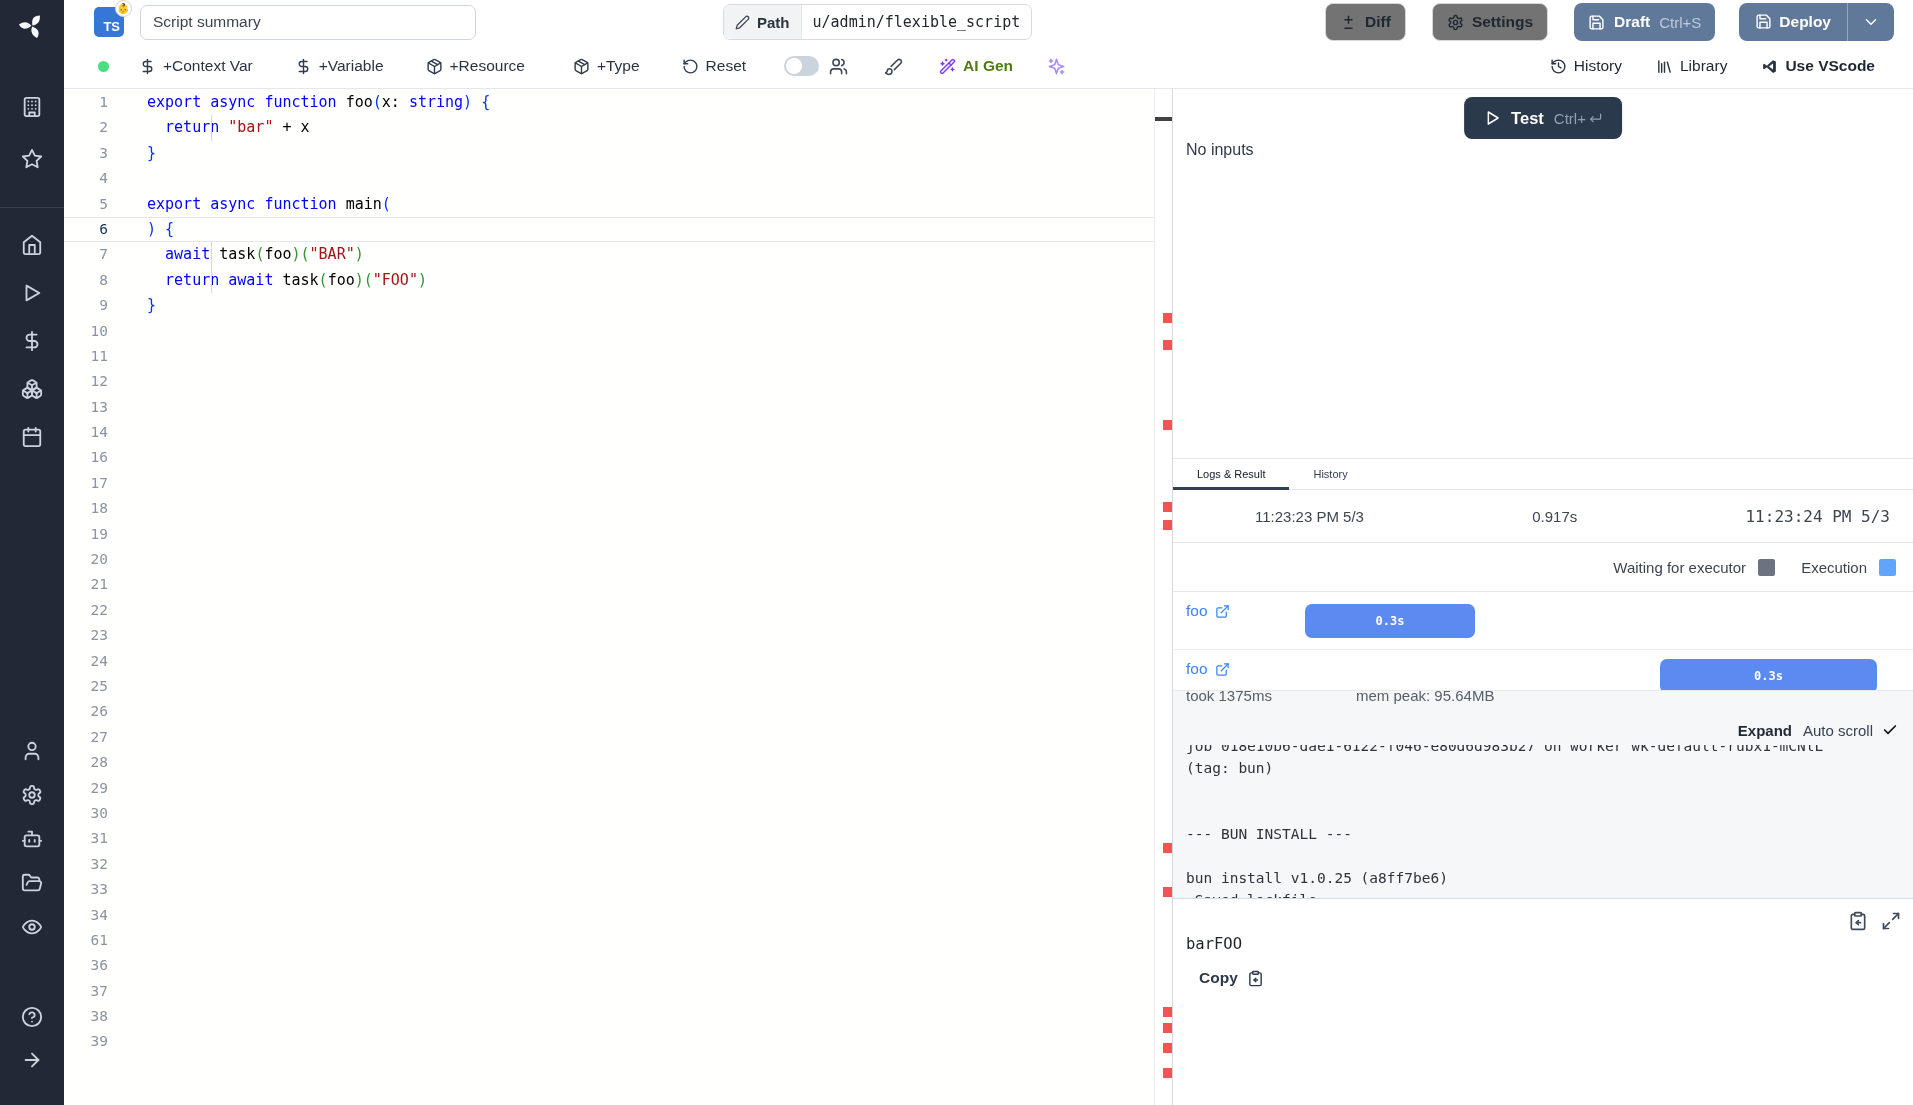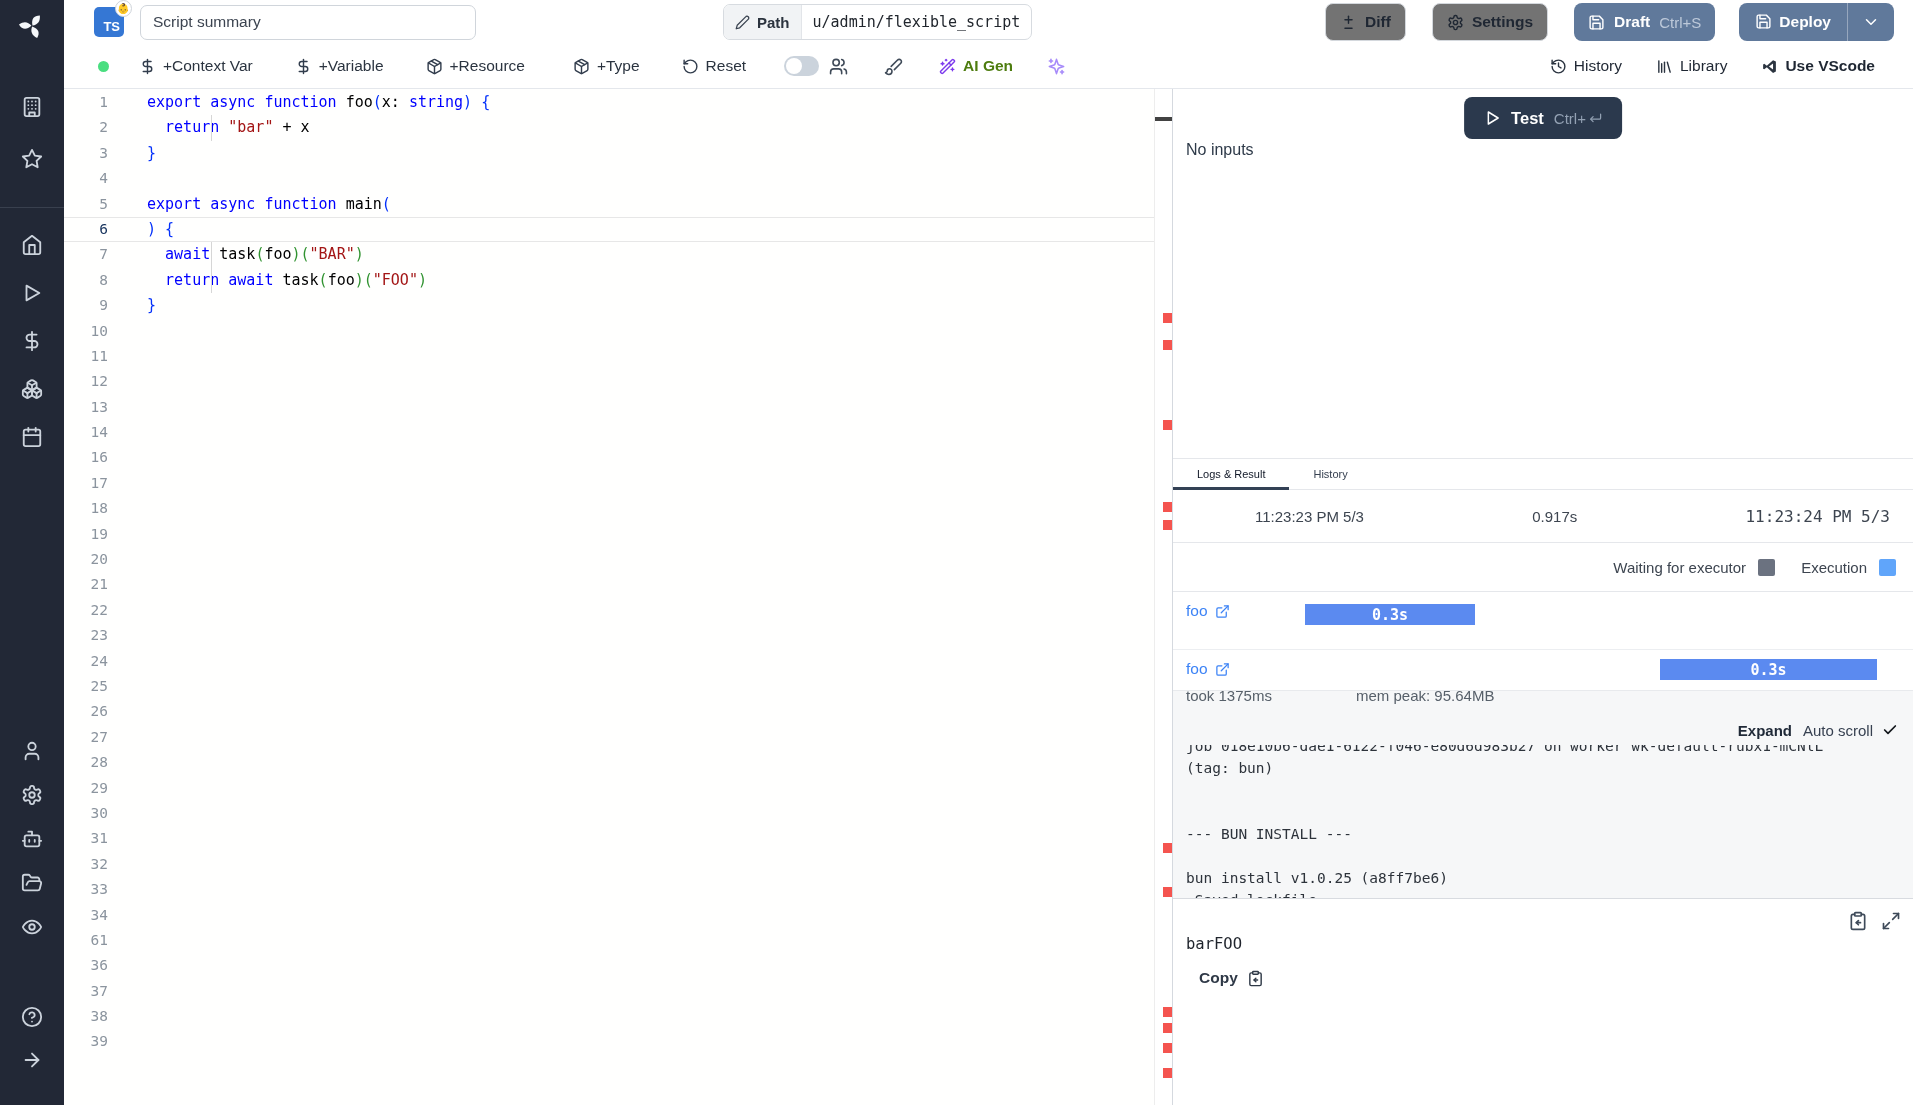--- a/index.html
+++ b/index.html
@@ -125,22 +125,22 @@
   .legend-label { margin-left:14px; }
   .legend-sq { width:17px; height:17px; border-radius:2px; }
 
   .timing-rows { position:absolute; top:503px; left:0; width:100%; }
   .trow { position:relative; width:100%; }
   .trow-a { height:58px; border-bottom:1px solid #eceef1; }
   .trow-b { height:40px; }
   .trow .job-link { position:absolute; left:13px; top:10px; display:flex; align-items:center; gap:7px;
     color:#3b82f6; font-size:15.5px; cursor:pointer; text-decoration:none; }
   .job-link svg { width:15px; height:15px; }
-  .tbar { position:absolute; height:21px; border-radius:0; display:flex; align-items:center; justify-content:center;
-    color:#fff; font-family:"DejaVu Sans Mono","Liberation Mono",monospace; font-weight:700; font-size:15px; }
+  .tbar { position:absolute; height:34px; border-radius:7px; display:flex; align-items:center; justify-content:center;
+    color:#fff; font-family:"DejaVu Sans Mono","Liberation Mono",monospace; font-weight:700; font-size:12px; }
   .trow-a .tbar { top:12px; } .trow-b .tbar { top:9px; }
 
   .log-section { position:absolute; top:601px; left:0; width:100%; height:208px; background:#f6f7f8;
     border-top:1px solid #e8eaed; overflow:hidden; }
   .stats-row { position:absolute; top:0; left:0; width:100%; height:24px; overflow:hidden;
     font-size:15px; color:#57606a; }
   .stats-row span { position:absolute; top:-4px; }
   .stat-took { left:13px; } .stat-mem { left:183px; }
   .log-header { position:absolute; top:24px; left:0; width:100%; height:30px; background:#f6f7f8; z-index:2;
     display:flex; align-items:center; justify-content:flex-end; gap:11px; padding-right:15px; font-size:15px; }

